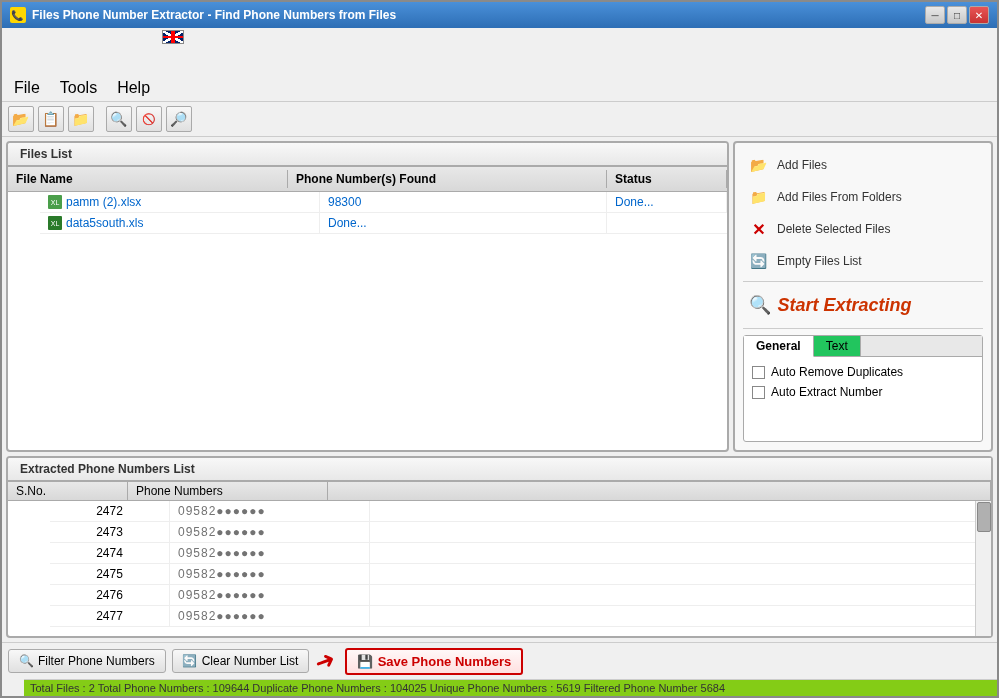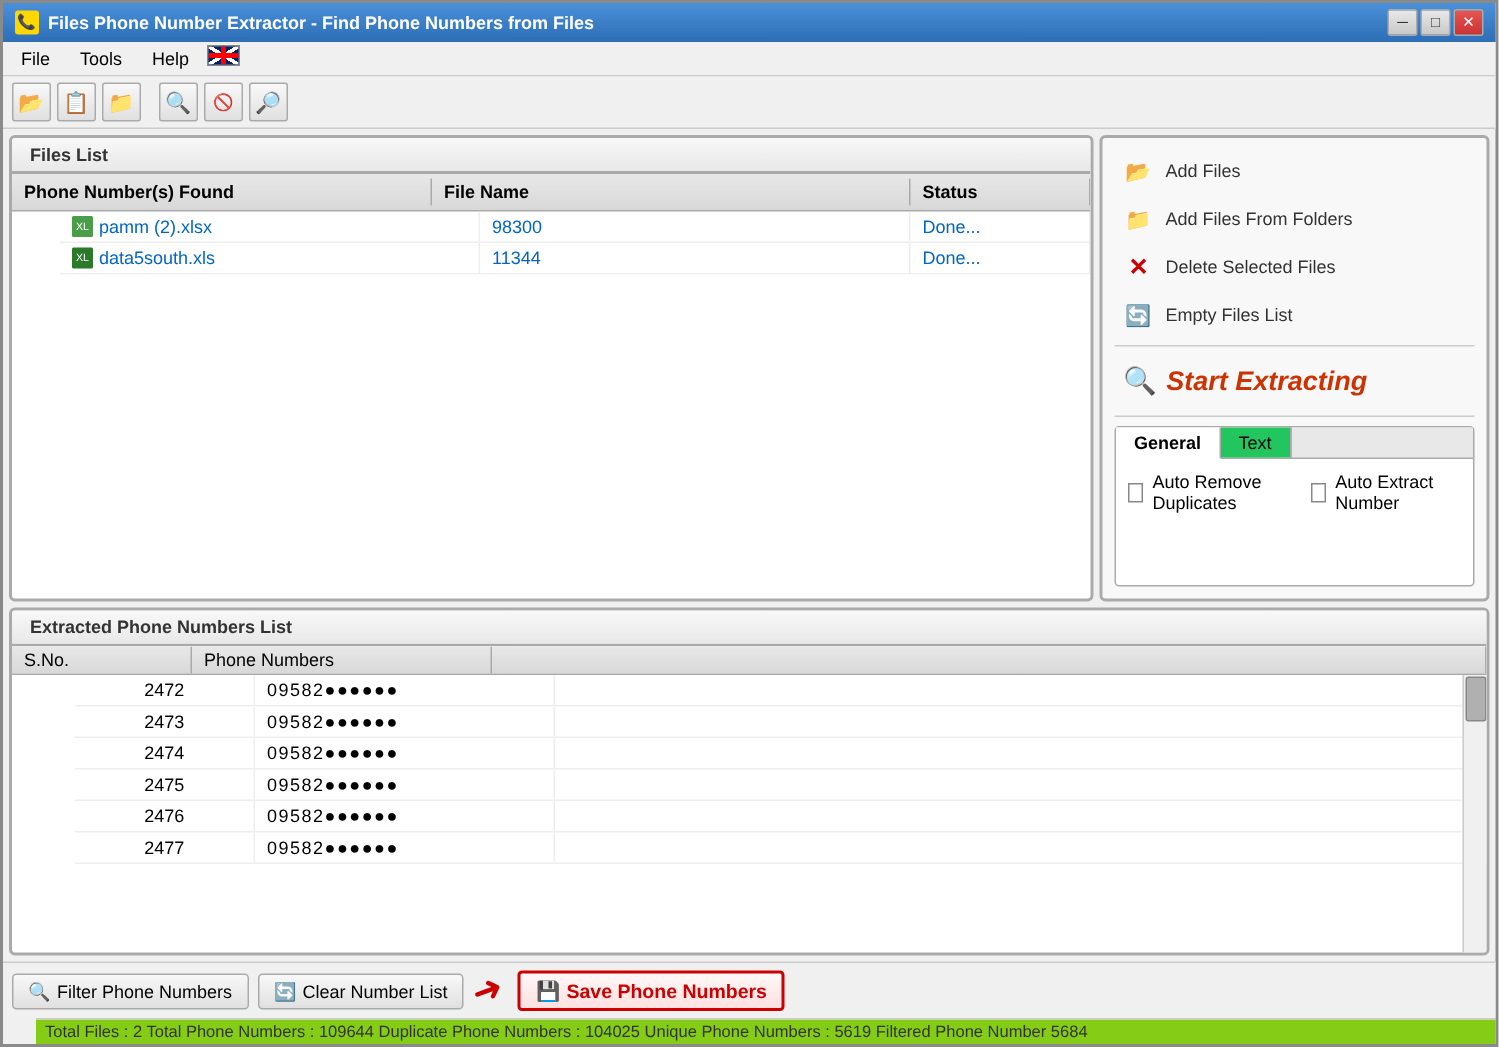--- a/index.html
+++ b/index.html
@@ -71,21 +71,22 @@
       padding: 2px 4px;
       display: flex;
       gap: 4px;
       border-bottom: 1px solid #ccc;
       flex-shrink: 0;
     }
     .menu-item {
       padding: 2px 8px;
       cursor: pointer;
       border-radius: 2px;
-      font-size: 12px;
+      font-size: 16px;
+      margin-top: 47px;
     }
     .toolbar {
       padding: 4px 6px;
       display: flex;
       gap: 4px;
       border-bottom: 1px solid #ccc;
       flex-shrink: 0;
       background: #f0f0f0;
     }
     .toolbar-btn {
@@ -246,21 +247,21 @@
     }
     .tab.active {
       background: white;
       border-bottom: 1px solid white;
       margin-bottom: -1px;
       font-weight: bold;
     }
     .tab-content {
       padding: 8px;
       display: flex;
-      flex-direction: row;
+      flex-direction: column;
       gap: 6px;
     }
     .checkbox-row {
       display: flex;
       align-items: center;
       gap: 6px;
       font-size: 12px;
     }
     .checkbox {
       width: 13px;
@@ -298,21 +299,21 @@
       overflow-y: auto;
       position: relative;
       margin-left: 42px;
     }
     .extracted-row {
       display: grid;
       grid-template-columns: 120px 200px 1fr;
       border-bottom: 1px solid #eee;
     }
     .phone-blurred {
-      color: #000000;
+      color: #737373;
       letter-spacing: 1px;
     }
     .scrollbar-area {
       position: absolute;
       right: 0;
       top: 0;
       bottom: 0;
       width: 16px;
       background: #f0f0f0;
       border-left: 1px solid #ccc;
@@ -431,39 +432,38 @@
   </div>
 
   <div class="main-content">
 
     <div class="top-section">
 
       <div class="files-list-panel">
         <div class="panel-tab">Files List</div>
         <div class="files-table">
           <div class="table-header">
+            <div class="th">File Name</div>
             <div class="th">Phone Number(s) Found</div>
-            <div class="th">File Name</div>
             <div class="th">Status</div>
           </div>
           <div class="table-body">
             <div class="table-row">
               <div class="td">
                 <div class="file-icon">XL</div>
                 <span class="link-text">pamm (2).xlsx</span>
               </div>
               <div class="td link-text">98300</div>
               <div class="td status-done">Done...</div>
             </div>
             <div class="table-row">
               <div class="td">
                 <div class="file-icon" style="background:#2a7a2a;">XL</div>
                 <span class="link-text">data5south.xls</span>
               </div>
-              <div class="td link-text">11344</div>
               <div class="td status-done">Done...</div>
             </div>
           </div>
         </div>
       </div>
 
       <div class="right-panel">
         <div class="action-btn">
           <div class="action-icon">📂</div>
           <span class="action-label">Add Files</span>

